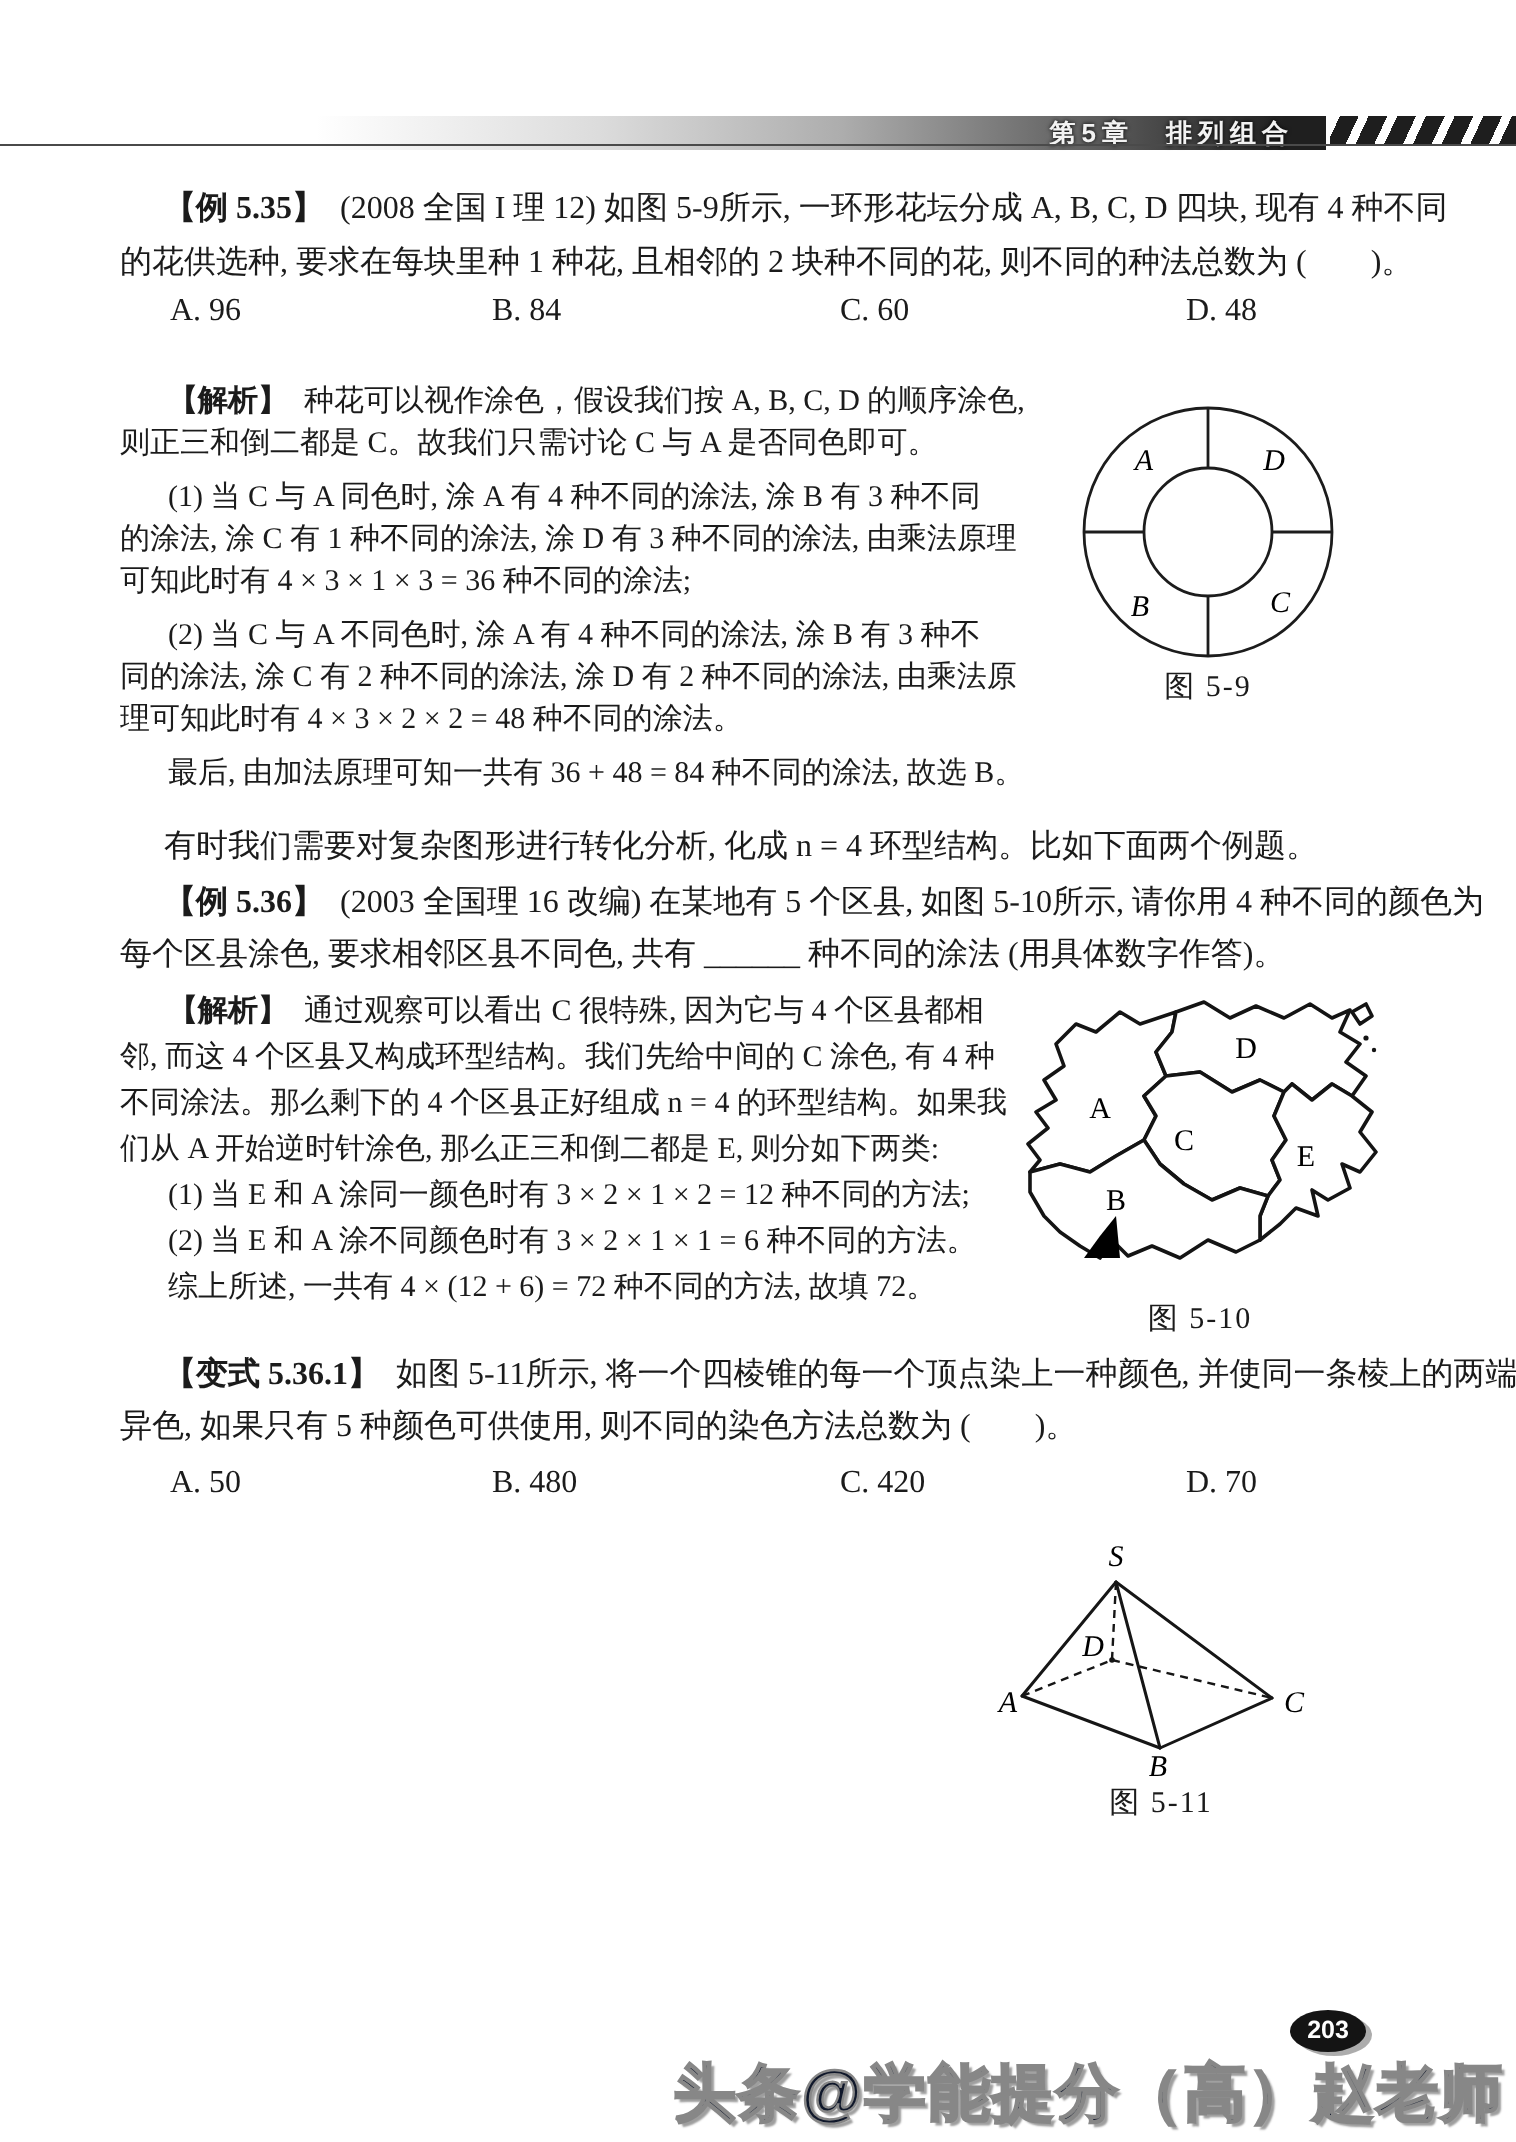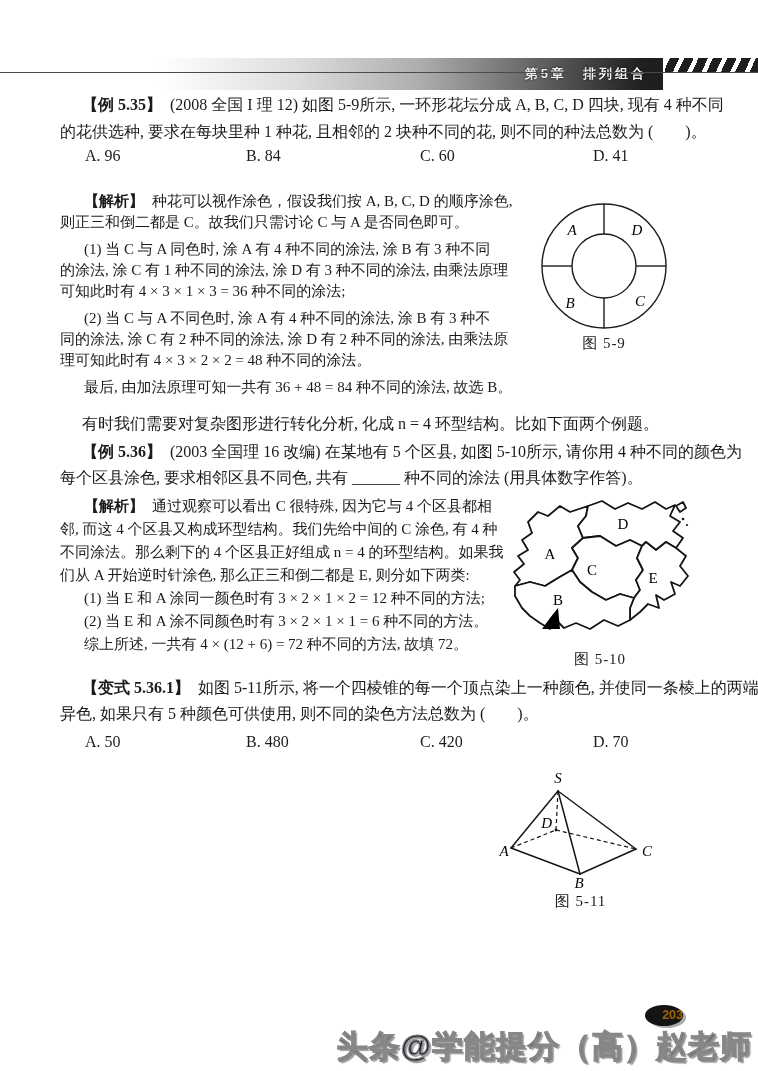--- a/index.html
+++ b/index.html
@@ -5,21 +5,21 @@
   html,body{margin:0;padding:0;background:#e8e8e8;}
   .page{
     position:relative; width:758px; height:1071px; margin:0 auto;
     background:#ffffff; overflow:hidden;
     font-family:"Liberation Serif","DejaVu Serif",serif;
     color:#1b1b1b;
   }
   
   .header-rule{position:absolute; left:0; top:72px; width:758px; height:0; border-top:1.6px solid #4a4a4a;}
   .header-bar{
-    position:absolute; left:158px; top:58px; width:505px; height:32px;
+    position:absolute; left:158px; top:58px; width:505px; height:17px;
     background:linear-gradient(to right,#ffffff 0%,#dcdcdc 28%,#adadad 52%,#5a5a5a 78%,#1f1f1f 96%);
     display:flex; align-items:center; justify-content:flex-end; box-sizing:border-box; padding-right:16px;
   }
   .header-title{
     color:#f2f2f2; font-size:13px; font-weight:bold; letter-spacing:3px;
     font-family:"Liberation Sans","DejaVu Sans",sans-serif;
     text-shadow:0 0 2px #000; white-space:nowrap;
   }
   .header-stripes{
     position:absolute; left:665px; top:58px; width:93px; height:15px;
@@ -41,22 +41,22 @@
   .opt-a{left:25px;} .opt-b{left:186px;} .opt-c{left:360px;} .opt-d{left:533px;}
   
   .fig{position:absolute;}
   .fig-caption{position:absolute; font-size:15px; text-align:center; letter-spacing:1px; white-space:nowrap;}
   svg text{font-family:"Liberation Serif","DejaVu Serif",serif;}
   .lbl-italic{font-style:italic; font-size:15px;}
   .lbl-roman{font-size:15px;}
   
   .page-badge{
     position:absolute; left:645px; top:1005px; width:38px; height:21px;
-    background:#141414; border-radius:50%; color:#a16207;
-    font-size:12.5px; font-weight:bold; text-align:right; line-height:21px;
+    background:#141414; border-radius:50%; color:#ffffff;
+    font-size:12.5px; font-weight:bold; text-align:center; line-height:21px;
     font-family:"Liberation Sans","DejaVu Sans",sans-serif;
     box-shadow:3px 2px 0 rgba(70,70,70,0.45);
   }
   .watermark{
     position:absolute; right:6px; top:1026px; white-space:nowrap;
     font-size:31px; font-weight:bold; letter-spacing:1px;
     font-family:"Liberation Sans","DejaVu Sans",sans-serif;
     color:#0f172a; -webkit-text-stroke:1.2px #878787;
     text-shadow:2px 2px 1px #9e9e9e;
   }
@@ -73,21 +73,21 @@
   <div class="header-rule"></div>
 
   <div class="q-block" style="top:91px;">
     <div class="tline indent22"><b class="tag">【例 5.35】</b><span>(2008 全国 I 理 12) 如图 5-9所示, 一环形花坛分成 A, B, C, D 四块, 现有 4 种不同</span></div>
     <div class="tline">的花供选种, 要求在每块里种 1 种花, 且相邻的 2 块种不同的花, 则不同的种法总数为 (　　)。</div>
   </div>
   <div class="options-row" style="top:142px;">
     <span class="opt-a">A. 96</span>
     <span class="opt-b">B. 84</span>
     <span class="opt-c">C. 60</span>
-    <span class="opt-d">D. 41</span>
+    <span class="opt-d">D. 48</span>
   </div>
 
   <div class="a-block" style="top:191px; width:478px;">
     <div class="tline indent24"><b class="tag">【解析】</b><span>种花可以视作涂色，假设我们按 A, B, C, D 的顺序涂色,</span></div>
     <div class="tline">则正三和倒二都是 C。故我们只需讨论 C 与 A 是否同色即可。</div>
     <div class="tline indent24 pgap">(1) 当 C 与 A 同色时, 涂 A 有 4 种不同的涂法, 涂 B 有 3 种不同</div>
     <div class="tline">的涂法, 涂 C 有 1 种不同的涂法, 涂 D 有 3 种不同的涂法, 由乘法原理</div>
     <div class="tline">可知此时有 4 × 3 × 1 × 3 = 36 种不同的涂法;</div>
     <div class="tline indent24 pgap">(2) 当 C 与 A 不同色时, 涂 A 有 4 种不同的涂法, 涂 B 有 3 种不</div>
     <div class="tline">同的涂法, 涂 C 有 2 种不同的涂法, 涂 D 有 2 种不同的涂法, 由乘法原</div>

